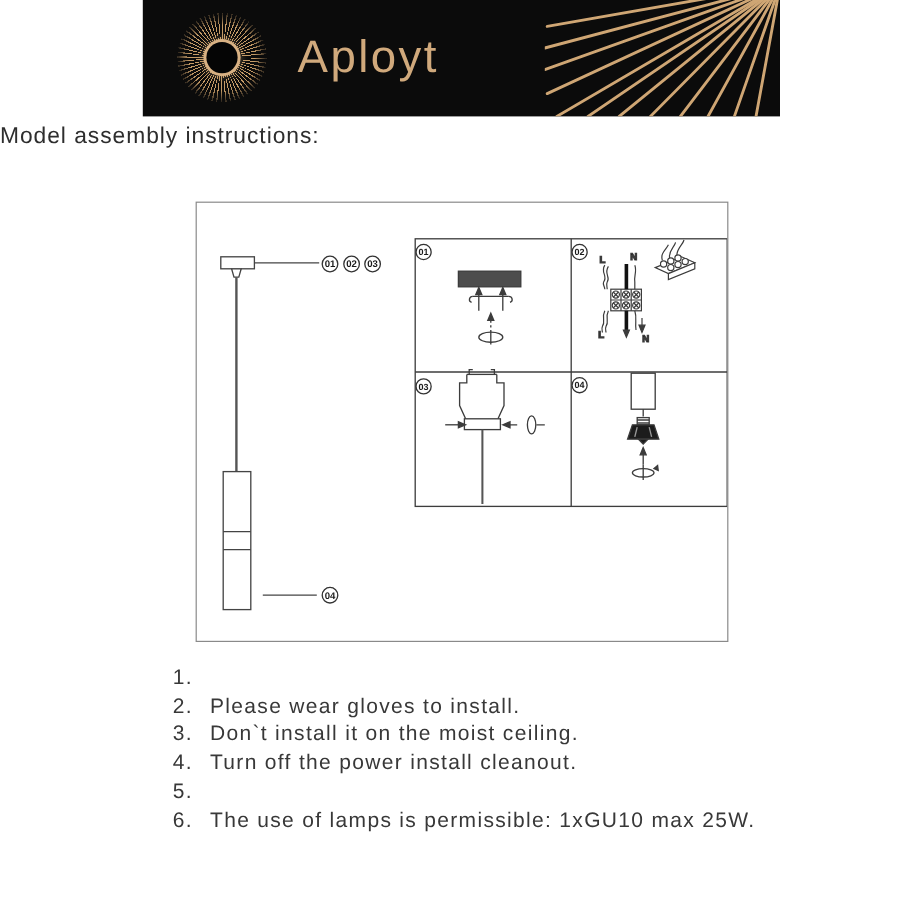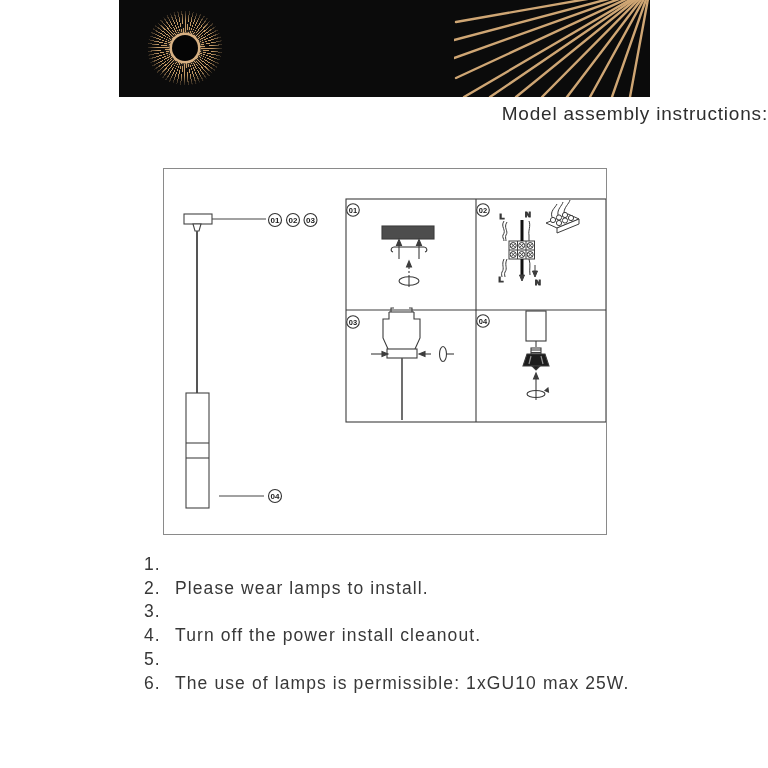--- a/index.html
+++ b/index.html
@@ -24,21 +24,21 @@
     content:"";position:absolute;left:24px;top:24px;width:26px;height:26px;border-radius:50%;
     background:#050505;box-shadow:0 0 0 2.5px #d8b183, 0 0 7px 3px rgba(216,177,131,.4);
   }
   .brand-name{
     position:absolute;left:129px;top:0;height:97px;display:flex;align-items:center;
     color:#d0a97c;font-size:38px;letter-spacing:2px;font-weight:400;
   }
   .rays{position:absolute;right:0;top:0;}
   
   .title-block{
-    position:absolute;left:0;right:0;top:102px;text-align:right;
+    position:absolute;left:0;right:0;top:102px;text-align:left;
     color:#2e2e2e;font-size:19px;line-height:24px;letter-spacing:.8px;font-weight:500;
   }
   
   .diagram-box{
     position:absolute;left:163px;top:168px;width:442px;height:365px;
     border:1px solid #8a8a8a;background:#fff;
   }
   .diagram-box svg{display:block;}
   .svgtxt{font:bold 8px "Liberation Sans", sans-serif;fill:#1a1a1a;}
   .svgtxt-s{font:bold 7.5px "Liberation Sans", sans-serif;fill:#1a1a1a;}
@@ -49,20 +49,21 @@
     color:#383838;font-size:17.5px;line-height:23.7px;letter-spacing:1.1px;
   }
   .instructions .row{display:flex;}
   .instructions .num{width:31px;flex:0 0 31px;}
 </style>
 </head>
 <body>
 
 <header class="banner">
   <div class="starburst"></div>
+  <div class="brand-name">Aployt</div>
   <svg class="rays" width="196" height="97" viewBox="0 0 196 97">
     <g stroke="#cfa674" stroke-width="2.4" stroke-linecap="round">
       <line x1="196" y1="-12" x2="2" y2="22"></line>
       <line x1="196" y1="-12" x2="0" y2="40"></line>
       <line x1="196" y1="-12" x2="0" y2="58"></line>
       <line x1="196" y1="-12" x2="2" y2="78"></line>
       <line x1="196" y1="-12" x2="10" y2="97"></line>
       <line x1="196" y1="-12" x2="36" y2="97"></line>
       <line x1="196" y1="-12" x2="62" y2="97"></line>
       <line x1="196" y1="-12" x2="88" y2="97"></line>
@@ -237,24 +238,25 @@
     </g>
   </svg>
 </div>
 
 <div class="instructions">
   <div class="row">
     <span class="num">1.</span>
   </div>
   <div class="row">
     <span class="num">2.</span>
-    <span class="txt">Please wear lamps to install.</span>
+    <span class="txt">Please wear gloves to install.</span>
   </div>
   <div class="row">
     <span class="num">3.</span>
+    <span class="txt">Don`t install it on the moist ceiling.</span>
   </div>
   <div class="row">
     <span class="num">4.</span>
     <span class="txt">Turn off the power install cleanout.</span>
   </div>
   <div class="row">
     <span class="num">5.</span>
   </div>
   <div class="row">
     <span class="num">6.</span>

